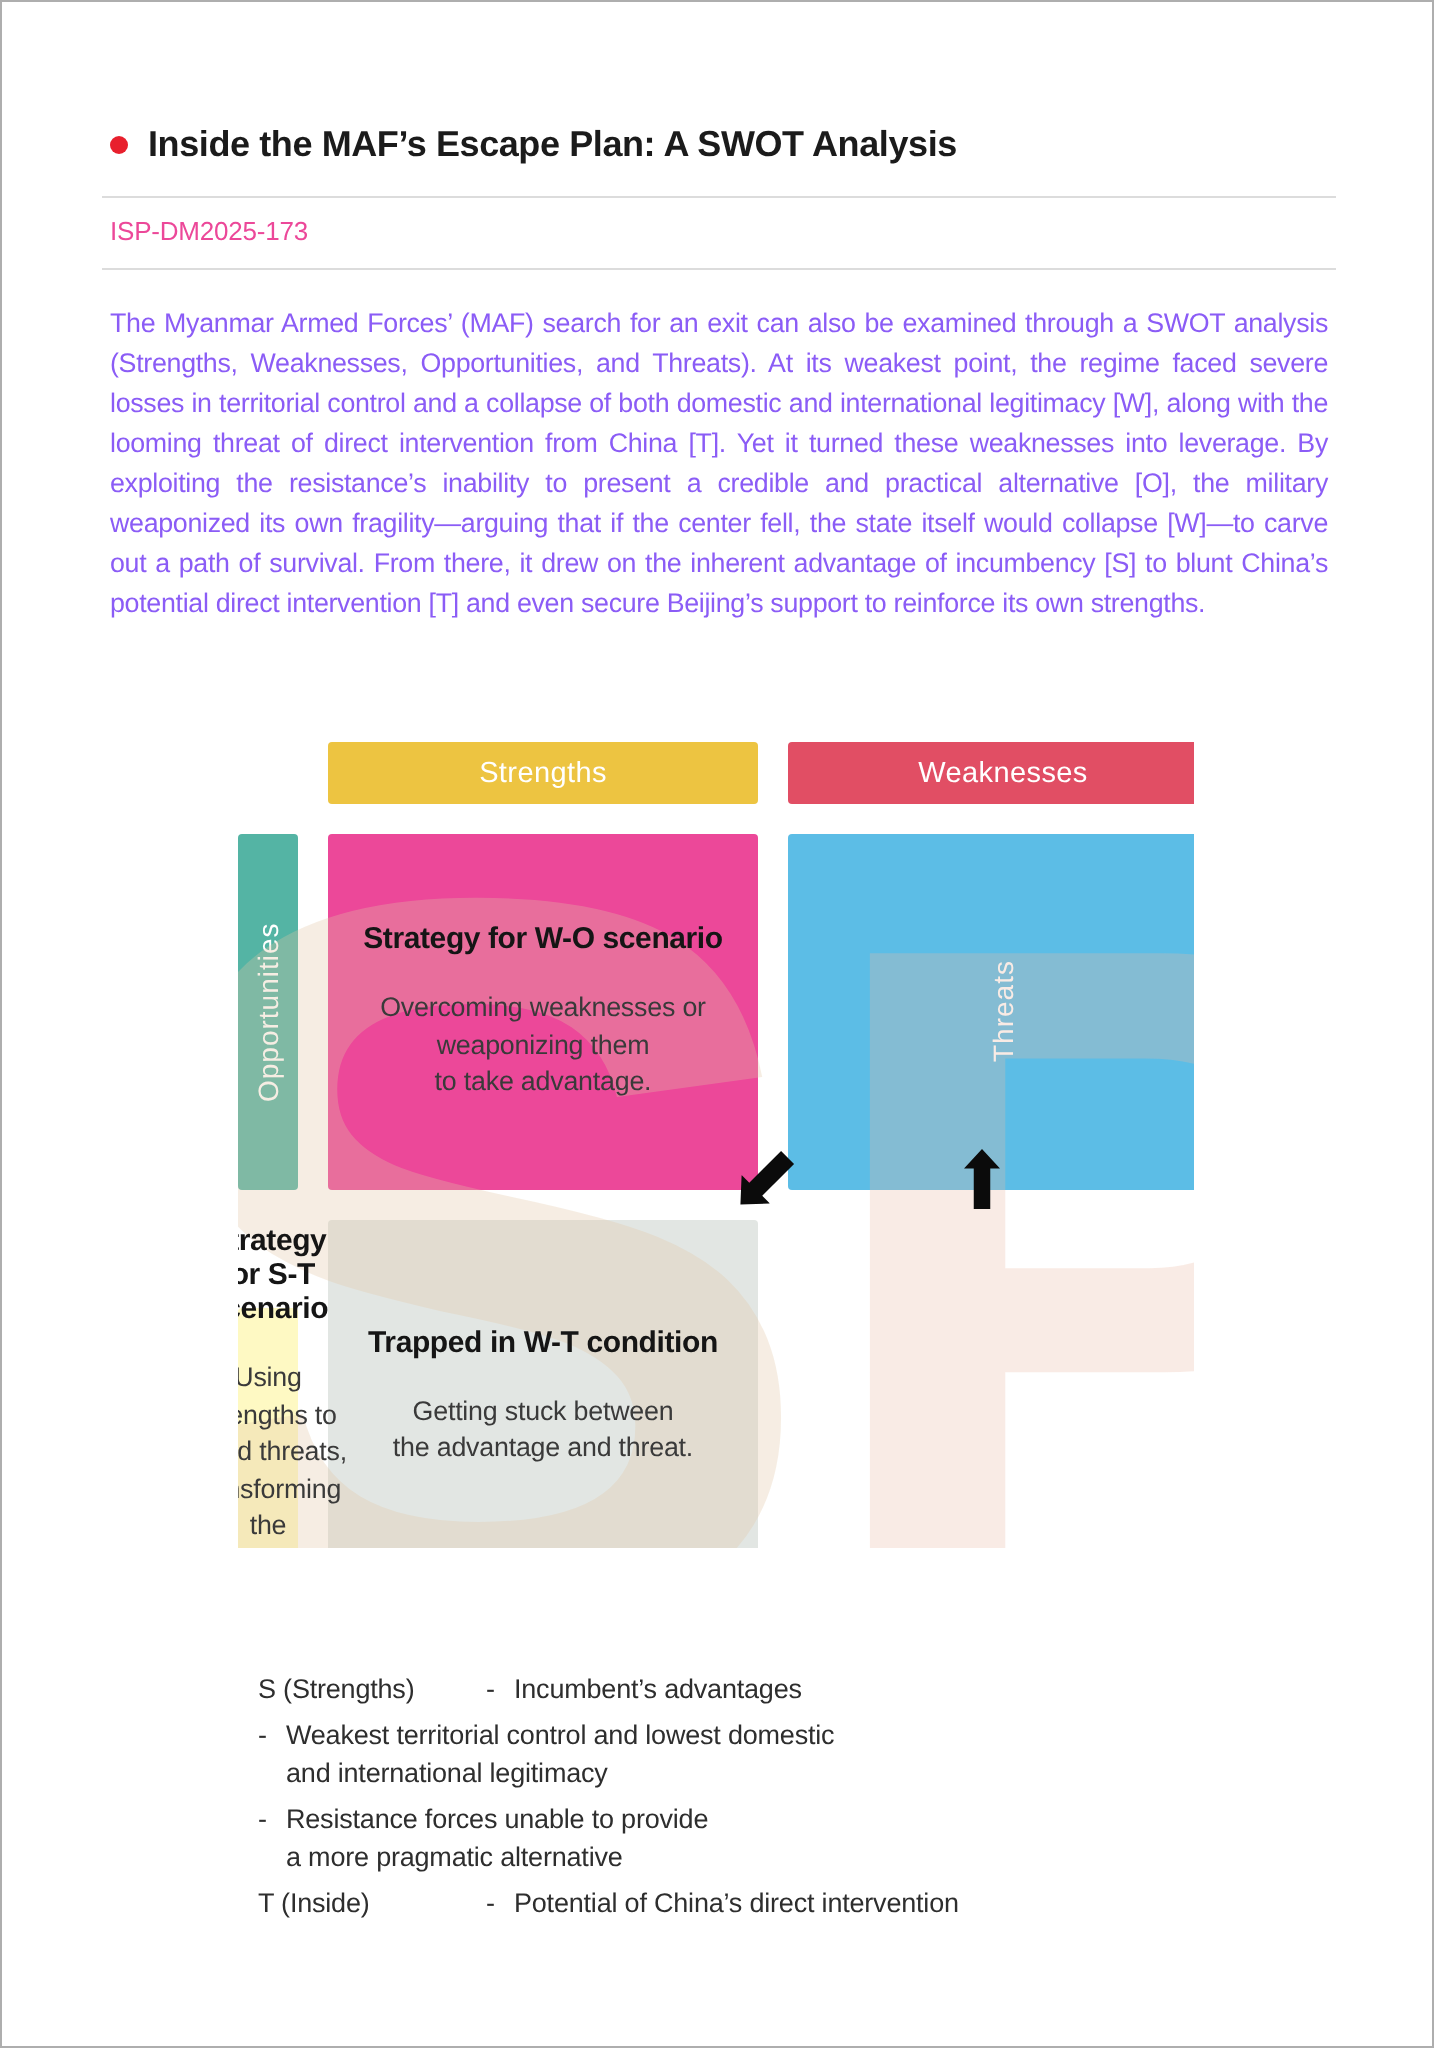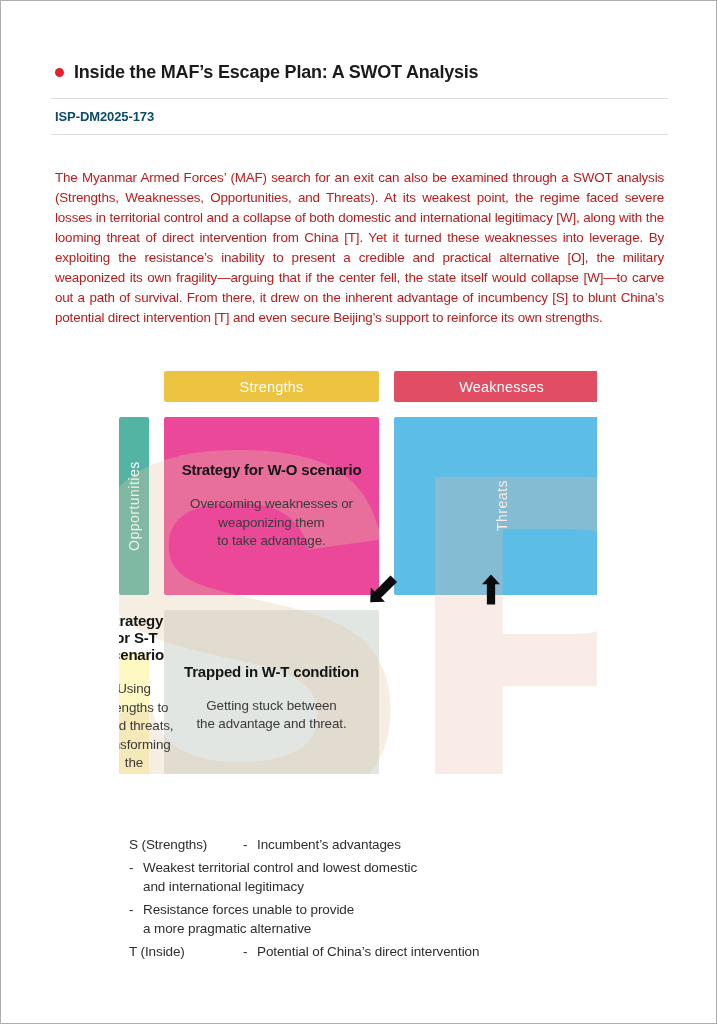--- a/index.html
+++ b/index.html
@@ -10,25 +10,25 @@
     border:1px solid #aeaeae; overflow:hidden;padding-left:40px;
   }
   .title-row { position:absolute; left:54px; top:61px; display:flex; align-items:center; gap:10px; }
   .bullet { width:9px; height:9px; border-radius:50%; background:#E8202D; flex:0 0 auto; }
   .title { font-size:18px; font-weight:bold; color:#1B1B1B; letter-spacing:-0.2px; }
   .doc-row {
     position:absolute; left:50px; top:97px; width:617px;
     border-top:1px solid #DCDCDC; border-bottom:1px solid #DCDCDC;
     padding:8px 4px 9px 4px;
   }
-  .doc-id { font-size:13px; font-weight:700; color:#0c4a6e; letter-spacing:-0.1px; }
+  .doc-id { font-size:13px; font-weight:400; color:#ec4899; letter-spacing:-0.1px; }
   .intro {
     position:absolute; left:54px; top:151px; width:609px;
-    font-size:13.4px; line-height:20px; color:#b91c1c;
-    text-align:justify; letter-spacing:-0.15px;margin-top:16px;
+    font-size:13.4px; line-height:20px; color:#8b5cf6;
+    text-align:justify; letter-spacing:-0.15px;
   }
   
   .swot {
     position:absolute; left:118px; top:370px; width:478px; height:403px;
     display:grid;
     grid-template-columns:30px 215px 215px;
     grid-template-rows:31px 178px 176px;
     gap:15px;
     overflow:hidden;
   }

